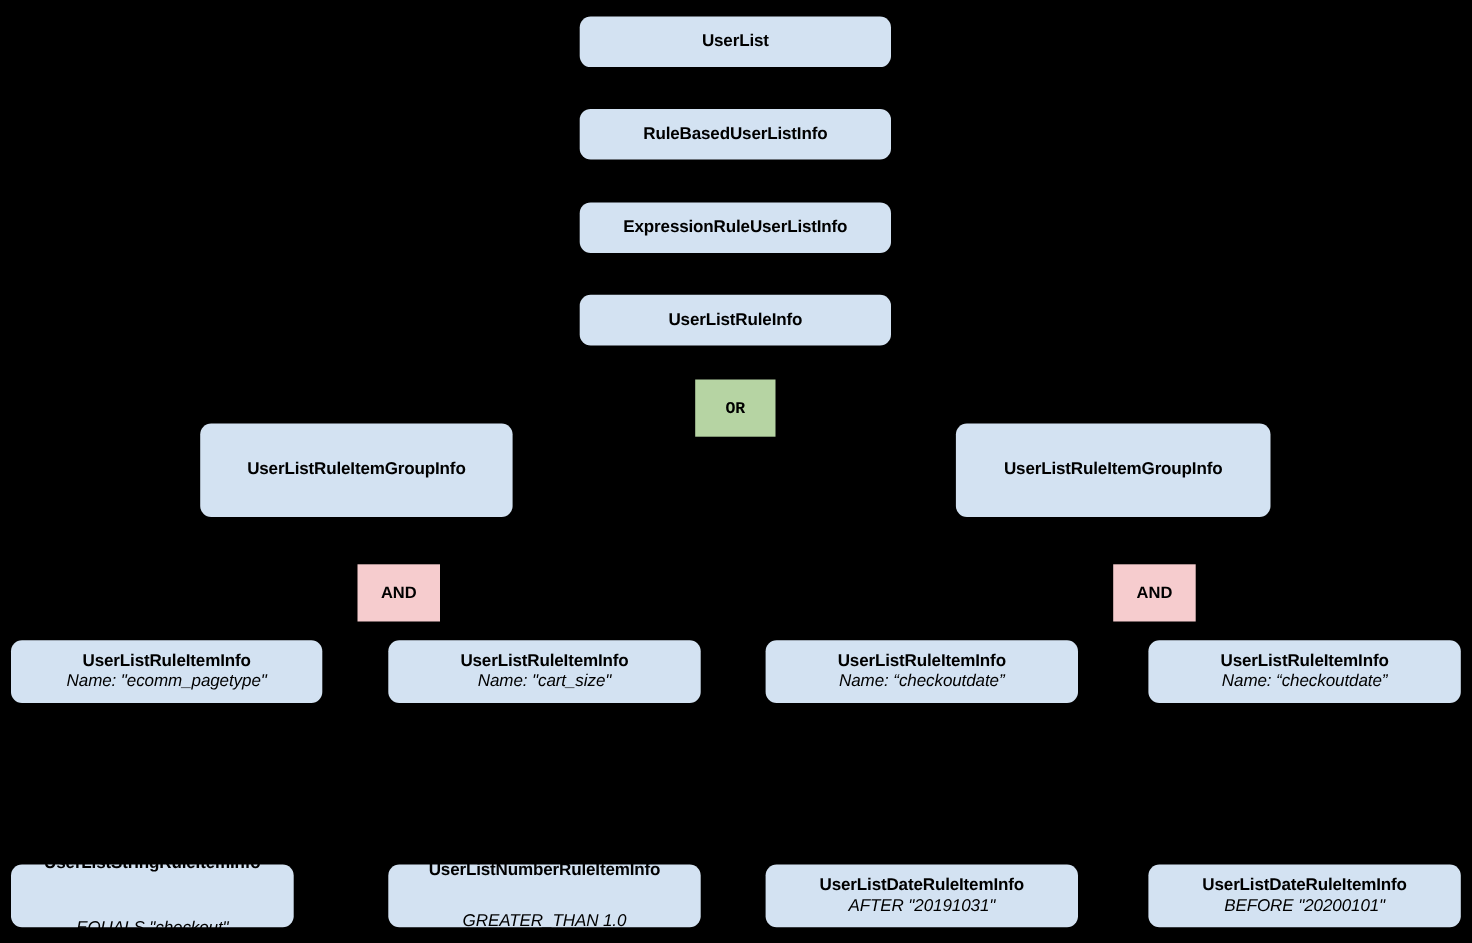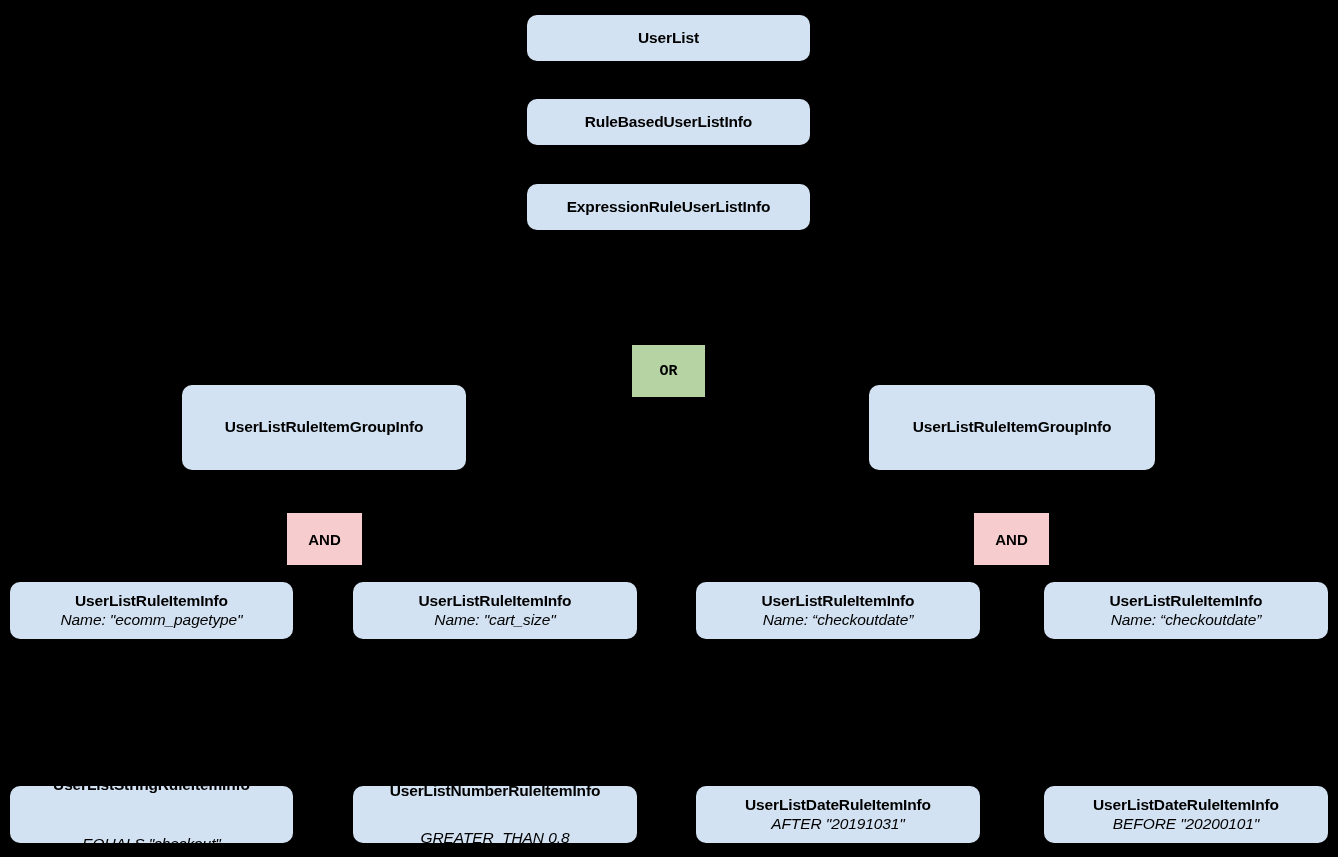--- a/index.html
+++ b/index.html
@@ -60,21 +60,21 @@
     box-sizing: border-box;
     display: flex;
     align-items: center;
     justify-content: center;
     font-weight: bold;
     font-size: 15px;
     color: #000000;
     border-radius: 0;
   }
   .op.or { background: #b6d4a3; }
-  .op.and { background: #f6ccce; }
+  .op.and { background: #f6ccce; margin-left: 38px; }
 </style>
 </head>
 <body>
 
 <div id="diagram-canvas">
 
   <svg id="edge-layer" viewBox="0 0 1338 857" xmlns="http://www.w3.org/2000/svg">
     <g stroke="#000000" stroke-width="2" fill="#000000">
       <path d="M668 61 L668 99"></path>
       <polygon points="668,106 663,96 673,96"></polygon>
@@ -113,20 +113,23 @@
   </div>
 
   <div class="node" style="left:527px; top:99px; width:283px; height:46px;">
     <div class="title">RuleBasedUserListInfo</div>
   </div>
 
   <div class="node" style="left:527px; top:184px; width:283px; height:46px;">
     <div class="title">ExpressionRuleUserListInfo</div>
   </div>
 
+  <div class="node" style="left:527px; top:268px; width:283px; height:46px;">
+    <div class="title">UserListRuleInfo</div>
+  </div>
 
   <div class="op or" style="left:632px; top:345px; width:73px; height:52px;font-family:Liberation Mono, monospace;">
     <span>OR</span>
   </div>
 
   <div class="node wrap" style="left:182px; top:385px; width:284px; height:85px;">
     <div class="title">UserListRuleItemGroupInfo</div>
   </div>
 
   <div class="node wrap" style="left:869px; top:385px; width:286px; height:85px;">
@@ -154,28 +157,28 @@
   <div class="node" style="left:696px; top:582px; width:284px; height:57px;">
     <div class="title">UserListRuleItemInfo</div>
     <div class="subtitle">Name: “checkoutdate”</div>
   </div>
 
   <div class="node" style="left:1044px; top:582px; width:284px; height:57px;">
     <div class="title">UserListRuleItemInfo</div>
     <div class="subtitle">Name: “checkoutdate”</div>
   </div>
 
-  <div class="node" style="left:10px; top:786px; width:283px; height:57px;gap:40px;">
+  <div class="node" style="left:10px; top:786px; width:257px; height:57px;gap:40px;">
     <div class="title">UserListStringRuleItemInfo</div>
     <div class="subtitle">EQUALS "checkout"</div>
   </div>
 
   <div class="node" style="left:353px; top:786px; width:284px; height:57px;gap:28px;">
     <div class="title">UserListNumberRuleItemInfo</div>
-    <div class="subtitle">GREATER_THAN 0.8</div>
+    <div class="subtitle">GREATER_THAN 1.0</div>
   </div>
 
   <div class="node" style="left:696px; top:786px; width:284px; height:57px;">
     <div class="title">UserListDateRuleItemInfo</div>
     <div class="subtitle">AFTER "20191031"</div>
   </div>
 
   <div class="node" style="left:1044px; top:786px; width:284px; height:57px;">
     <div class="title">UserListDateRuleItemInfo</div>
     <div class="subtitle">BEFORE "20200101"</div>

